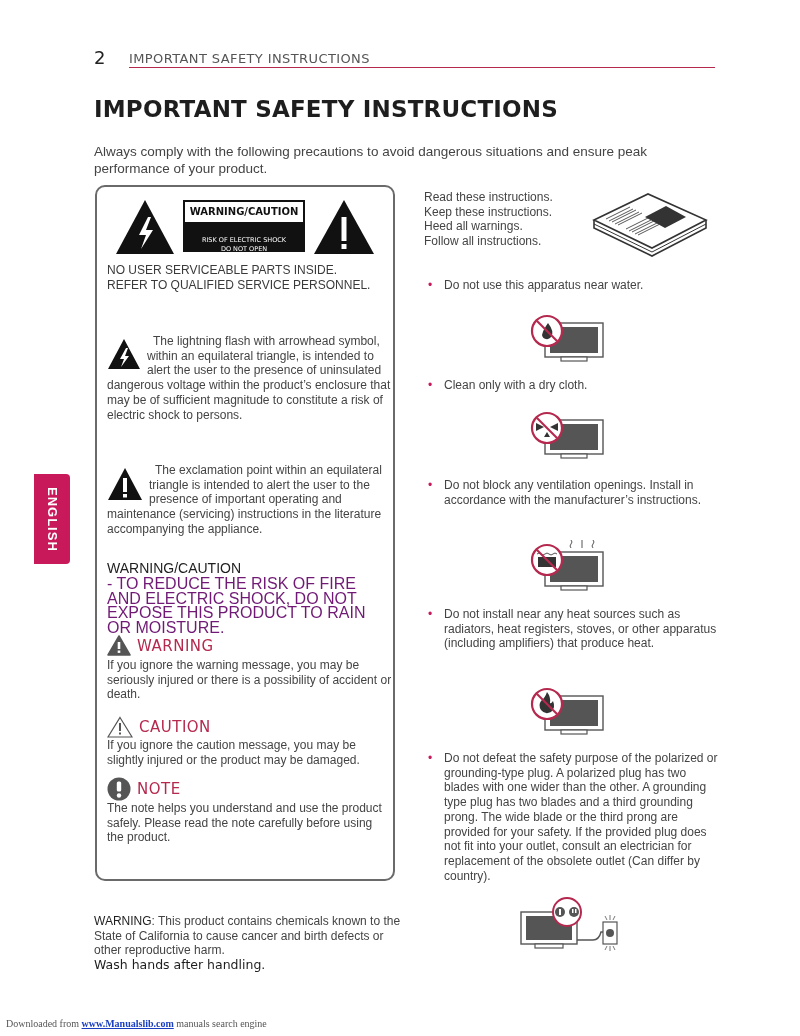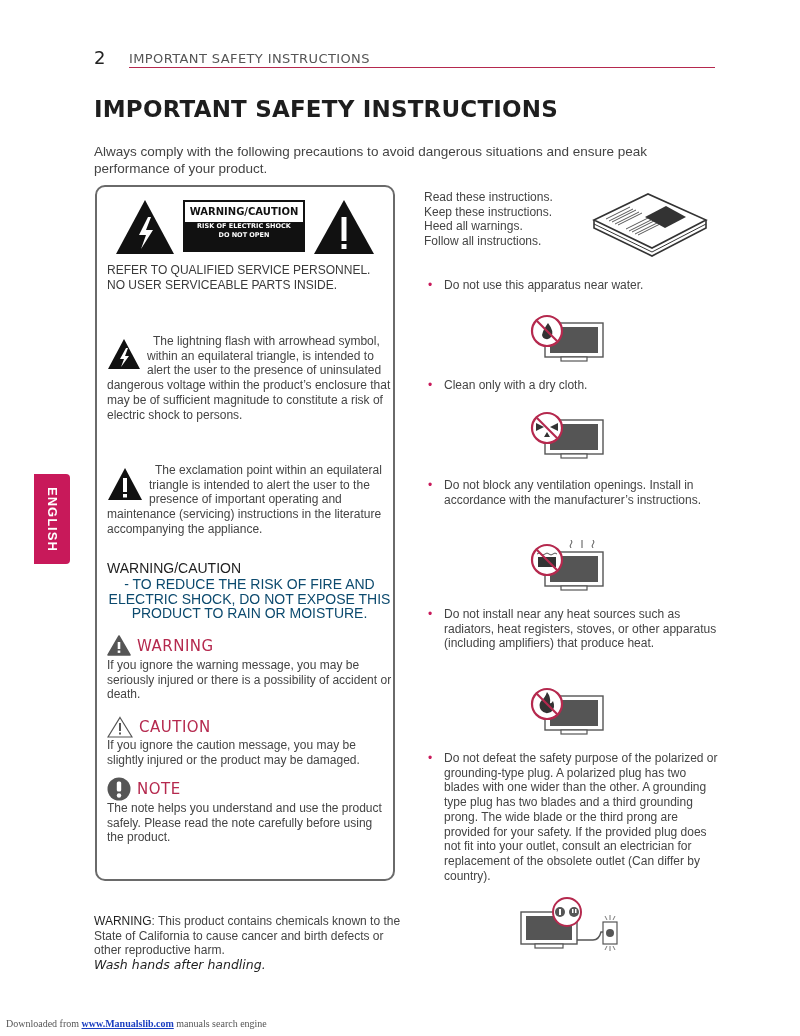--- a/index.html
+++ b/index.html
@@ -15,37 +15,37 @@
 
     .lang-tab { position: absolute; left: 34px; top: 474px; width: 36px; height: 90px; background: #c8195a; border-radius: 0 4px 4px 0; display: flex; align-items: center; justify-content: center; }
     .lang-tab span { writing-mode: vertical-rl; color: #fff; font-weight: bold; font-size: 13px; letter-spacing: 1px; }
 
     .safety-box { position: absolute; left: 95px; top: 185px; width: 300px; height: 696px; border: 2px solid #6a6a6a; border-radius: 10px; }
 
     .sym-row { position: absolute; left: 115px; top: 197px; width: 270px; height: 60px; }
     .tri-big { position: absolute; top: 2px; }
     .label-plate { position: absolute; left: 68px; top: 3px; width: 122px; height: 52px; border: 2px solid #111; background: #111; }
     .label-plate .top { background: #fff; height: 20px; color: #111; font-weight: bold; font-size: 10px; text-align: center; line-height: 20px; font-family: "DejaVu Sans", sans-serif; }
-    .label-plate .bot { color: #fff; font-size: 6.5px; font-weight: bold; text-align: center; line-height: 9px; padding-top: 0; font-family: "DejaVu Sans", sans-serif; }
+    .label-plate .bot { color: #fff; font-size: 6.5px; font-weight: normal; text-align: center; line-height: 9px; padding-top: 14px; font-family: "DejaVu Sans", sans-serif; }
 
     .box-caps { position: absolute; left: 107px; top: 263px; width: 285px; font-size: 12px; line-height: 14.5px; color: #3a3a3a; }
 
     .sym-para { position: absolute; left: 107px; width: 285px; font-size: 12px; line-height: 14.7px; color: #444; }
     .sym-para .sym-icon { float: left; margin: 4px 6px 0 0; }
 
     .wc-head { position: absolute; left: 107px; top: 560px; font-size: 14px; color: #1e1e1e; }
-    .wc-text { position: absolute; left: 107px; top: 577px; width: 285px; font-size: 14px; line-height: 14.7px; color: #0c4a6e; text-align: center; }
+    .wc-text { position: absolute; left: 107px; top: 577px; width: 285px; font-size: 16px; line-height: 14.7px; color: #701a75; }
 
     .level-head { position: absolute; left: 107px; display: flex; align-items: center; gap: 6px; }
     .level-head .lbl { color: #b5294e; font-size: 15px; letter-spacing: 0.5px; font-family: "DejaVu Sans", sans-serif; }
     .level-text { position: absolute; left: 107px; width: 285px; font-size: 12px; line-height: 14.7px; color: #444; }
 
     .prop65 { position: absolute; left: 94px; top: 914px; width: 310px; font-size: 12px; line-height: 14.7px; color: #444; }
     .prop65 b { color: #1e1e1e; font-weight: normal; }
-    .prop65 .wash { font-style: italic; color: #1e1e1e; font-size: 12.5px; font-family: "DejaVu Sans", sans-serif; }
+    .prop65 .wash { color: #1e1e1e; font-size: 12.5px; font-family: "DejaVu Sans", sans-serif; }
 
     .read-list { position: absolute; left: 424px; top: 190px; font-size: 12px; line-height: 14.7px; color: #444; }
     .book { position: absolute; left: 590px; top: 190px; }
 
     .bullet { position: absolute; left: 428px; width: 290px; font-size: 12px; line-height: 14.7px; color: #444; padding-left: 16px; }
     .bullet .dot { position: absolute; left: 0; top: 0; color: #c8195a; }
     .illus { position: absolute; }
 
     .footer { position: absolute; left: 6px; top: 1018px; font-size: 10px; color: #555; font-family: "Liberation Serif", serif; }
     .footer a { color: #1a3ec0; font-weight: bold; text-decoration: underline; }
@@ -79,22 +79,22 @@
     </div>
   </div>
   <svg class="tri-big" style="left:198px" width="62" height="56" viewBox="0 0 62 56">
     <polygon points="31,1 61,55 1,55" fill="#111"></polygon>
     <rect x="28.5" y="18" width="5" height="24" fill="#fff"></rect>
     <rect x="28.5" y="45" width="5" height="5" fill="#fff"></rect>
   </svg>
 </div>
 
 <div class="box-caps">
+  <div>NO USER SERVICEABLE PARTS INSIDE.</div>
   <div>REFER TO QUALIFIED SERVICE PERSONNEL.</div>
-  <div>NO USER SERVICEABLE PARTS INSIDE.</div>
 </div>
 
 <div class="sym-para" style="top:334px;">
   <svg class="sym-icon" width="34" height="32" viewBox="0 0 34 32">
     <polygon points="17,1 33,31 1,31" fill="#111"></polygon>
     <polygon points="19,10 13,21 17,21 14,29 22,18 18,18 21,10" fill="#fff"></polygon>
   </svg>
   <span style="padding-left:6px">The lightning flash with arrowhead symbol, within an equilateral triangle, is intended to alert the user to the presence of uninsulated dangerous voltage within the product’s enclosure that may be of sufficient magnitude to constitute a risk of electric shock to persons.</span>
 </div>
 

